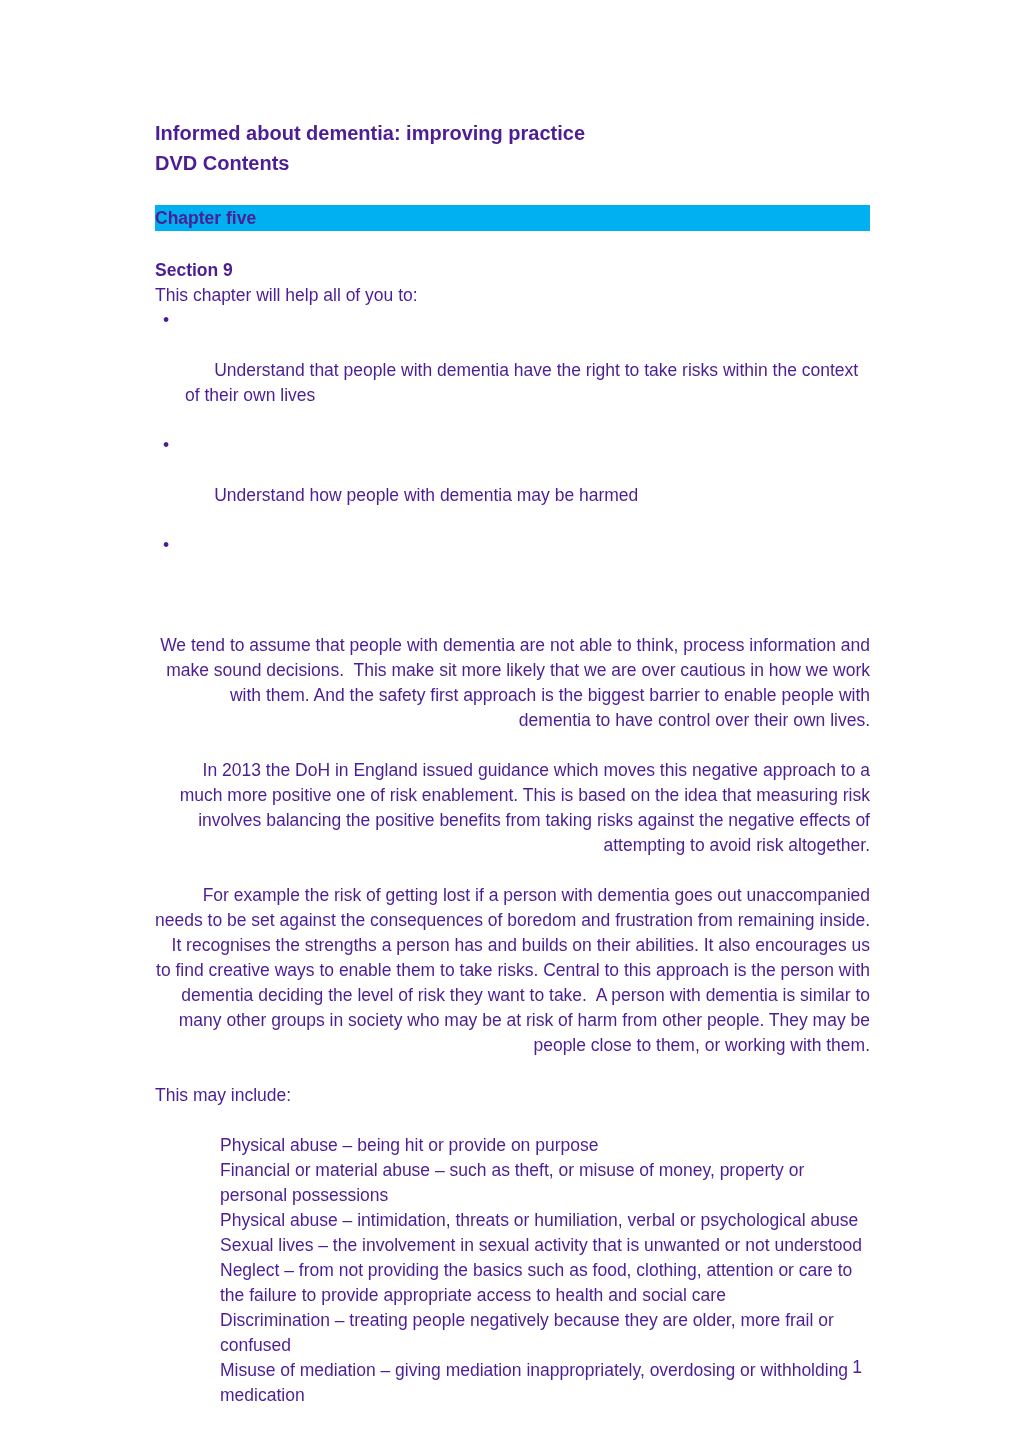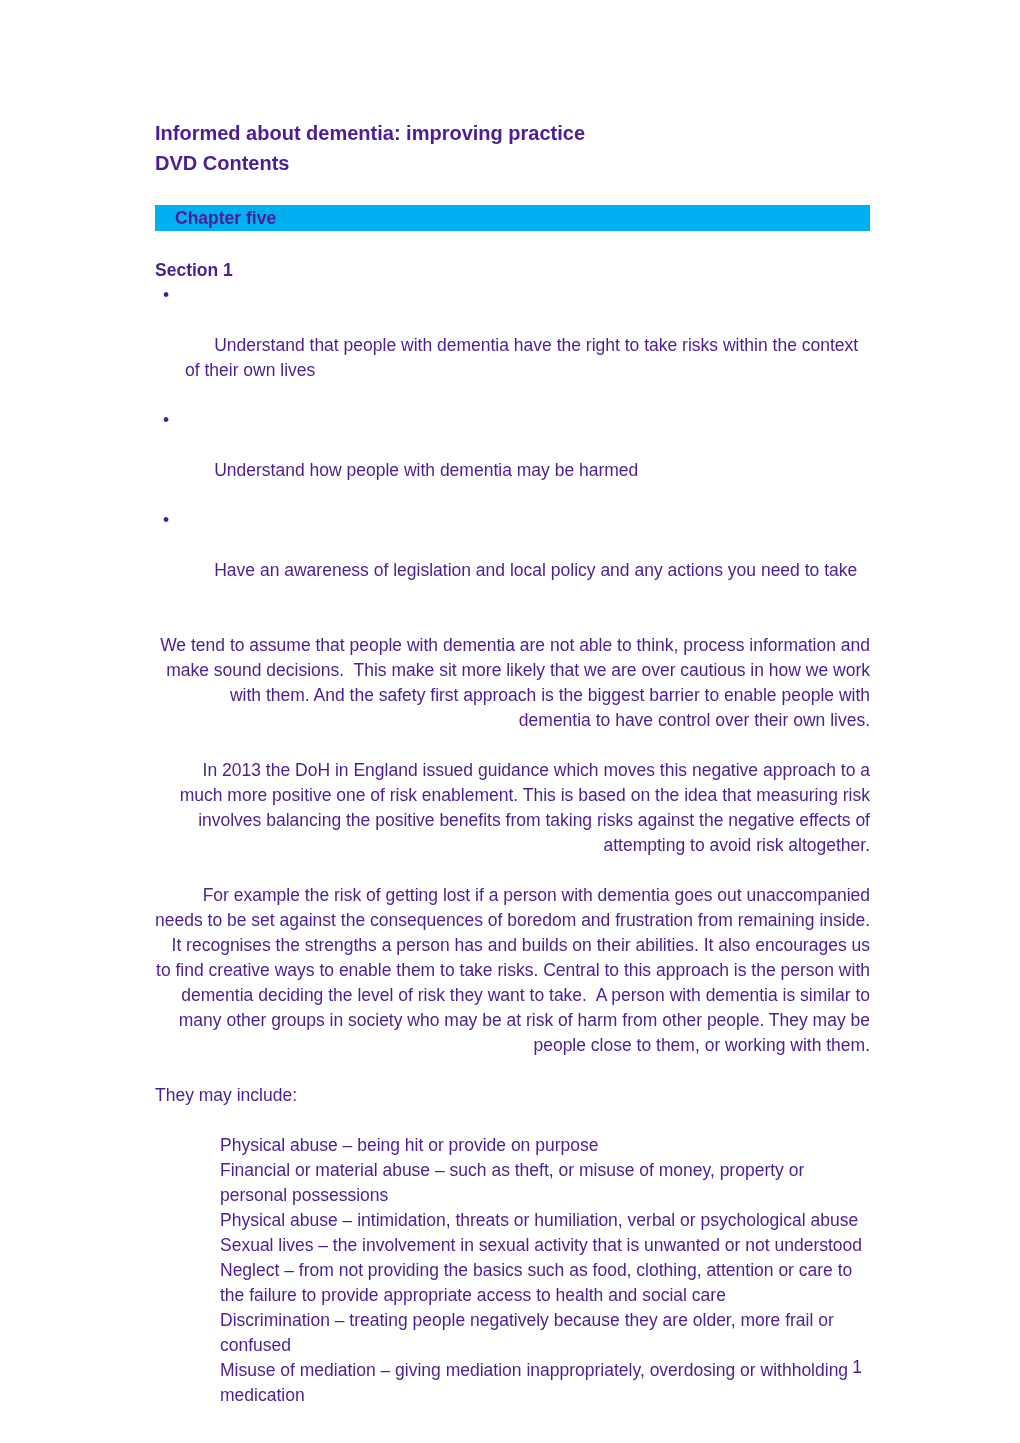--- a/index.html
+++ b/index.html
@@ -24,21 +24,21 @@
     font-size: 20px;
     line-height: 30px;
     font-weight: bold;
     margin: 0;
   }
   .doc-title span { display: block; }
   .chapter-banner {
     margin-top: 27px;
     background: #00b0f0;
     font-weight: bold;
-    padding: 1px 20px;
+    padding: 1px 0;
     line-height: 24px;
     box-sizing: border-box;
     width: 100%;
   }
   .section-heading {
     margin: 27px 0 0 0;
     font-weight: bold;
   }
   .intro {
     margin: 0;
@@ -92,45 +92,45 @@
 
   <h1 class="doc-title">
     <span>Informed about dementia: improving practice</span>
     <span>DVD Contents</span>
   </h1>
 
   <div class="chapter-banner">
     <span>Chapter five</span>
   </div>
 
-  <p class="section-heading">Section 1</p>
+  <p class="section-heading">Section 9</p>
 
+  <p class="intro">This chapter will help all of you to:</p>
 
   <ul class="bullets">
     <li>
       <span class="bullet-marker">•</span>
       <span>Understand that people with dementia have the right to take risks within the context of their own lives</span>
     </li>
     <li>
       <span class="bullet-marker">•</span>
       <span>Understand how people with dementia may be harmed</span>
     </li>
     <li>
       <span class="bullet-marker">•</span>
-      <span>Have an awareness of legislation and local policy and any actions you need to take</span>
     </li>
   </ul>
 
   <p class="body-para">We tend to assume that people with dementia are not able to think, process information and make sound decisions.  This make sit more likely that we are over cautious in how we work with them. And the safety first approach is the biggest barrier to enable people with dementia to have control over their own lives.</p>
 
   <p class="body-para">In 2013 the DoH in England issued guidance which moves this negative approach to a much more positive one of risk enablement. This is based on the idea that measuring risk involves balancing the positive benefits from taking risks against the negative effects of attempting to avoid risk altogether.</p>
 
   <p class="body-para">For example the risk of getting lost if a person with dementia goes out unaccompanied needs to be set against the consequences of boredom and frustration from remaining inside.  It recognises the strengths a person has and builds on their abilities. It also encourages us to find creative ways to enable them to take risks. Central to this approach is the person with dementia deciding the level of risk they want to take.  A person with dementia is similar to many other groups in society who may be at risk of harm from other people. They may be people close to them, or working with them.</p>
 
-  <p class="may-include">They may include:</p>
+  <p class="may-include">This may include:</p>
 
   <div class="abuse-list">
     <p class="abuse-item"><strong>Physical abuse</strong><span> – being hit or provide on purpose</span></p>
     <p class="abuse-item"><strong>Financial or material abuse</strong><span> – such as theft, or misuse of money, property or personal possessions</span></p>
     <p class="abuse-item"><strong>Physical abuse</strong><span> – intimidation, threats or humiliation, verbal or psychological abuse</span></p>
     <p class="abuse-item"><strong>Sexual lives</strong><span> – the involvement in sexual activity that is unwanted or not understood</span></p>
     <p class="abuse-item"><strong>Neglect</strong><span> – from not providing the basics such as food, clothing, attention or care to the failure to provide appropriate access to health and social care</span></p>
     <p class="abuse-item"><strong>Discrimination</strong><span> – treating people negatively because they are older, more frail or confused</span></p>
     <p class="abuse-item"><strong>Misuse of mediation</strong><span> – giving mediation inappropriately, overdosing or withholding medication</span></p>
   </div>

